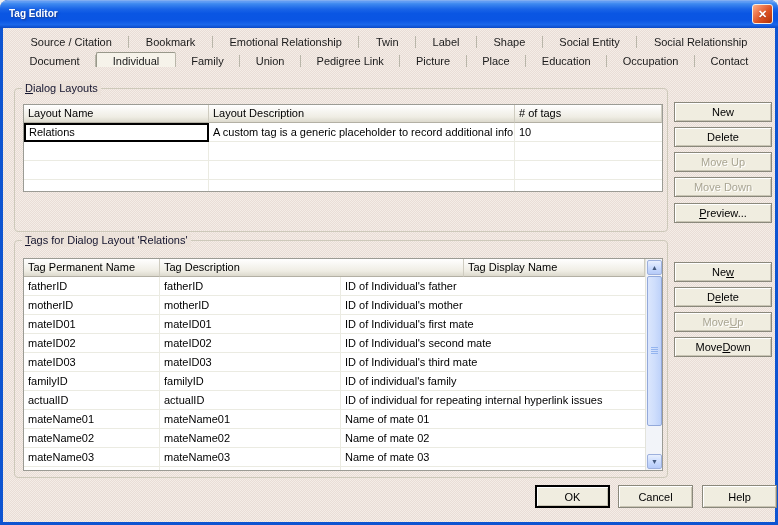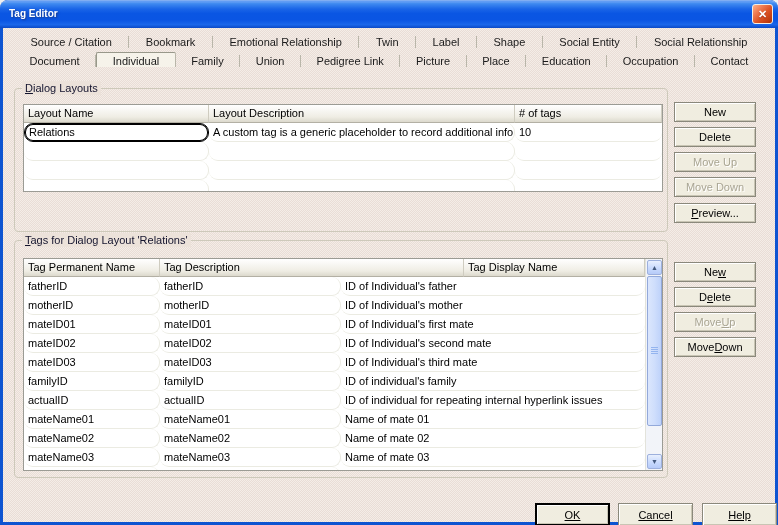--- a/index.html
+++ b/index.html
@@ -32,48 +32,48 @@
   
   .tbl{position:absolute;background:#fff;border:1px solid #9b9b94;overflow:hidden;}
   .t1{left:8px;top:15px;width:640px;height:88px;}
   .t2{left:8px;top:17px;width:640px;height:213px;}
   .tcontent{position:absolute;inset:0;}
   .t2 .tcontent{right:17px;}
   .trow{display:flex;height:19px;background:#fff;}
   .trow.thead{height:18px;}
   .tcell{padding:0 4px;line-height:19px;white-space:nowrap;overflow:hidden;border-right:1px solid #ebebe2;}
   .tcell:last-child{border-right:none;}
-  .trow:not(.thead) .tcell{border-bottom:1px solid #ebebe2;border-radius:9px;}
+  .trow:not(.thead) .tcell{border-bottom:1px solid #ebebe2;}
   .tcell.th{background:linear-gradient(180deg,#ffffff 0%,#efede4 70%,#dcd9cd 100%);
     border-right:1px solid #cfccc0;border-bottom:1px solid #b3b0a4;line-height:17px;}
   .t1 .c0{width:185px;} .t1 .c1{width:306px;} .t1 .c2{flex:1;}
   .t2 .c0{width:136px;} .t2 .c1{width:181px;} .t2 .c2{flex:1;}
   .editcell{border:1px solid #000 !important;box-shadow:inset 0 0 0 1px #000;line-height:16px;}
   
   .sbar{position:absolute;top:0;right:0;bottom:0;width:17px;background:#f2f4f9;border-left:1px solid #e3e3db;}
   .sbtn{position:absolute;left:1px;width:15px;height:15px;border:1px solid #9db0dd;border-radius:2px;
     background:linear-gradient(180deg,#e8effe 0%,#ccdcfd 50%,#b6cbf9 100%);display:flex;align-items:center;justify-content:center;}
   .sbtn.up{top:1px;} .sbtn.down{bottom:1px;}
   .arrow{font-size:7px;color:#44597e;line-height:1;}
   .sthumb{position:absolute;left:1px;top:17px;width:15px;height:150px;border:1px solid #93a9da;border-radius:2px;
     background:linear-gradient(90deg,#dbe6fd 0%,#cfdefc 50%,#bed2fa 100%);}
   .sthumb::after{content:"";position:absolute;left:3px;right:3px;top:50%;height:7px;margin-top:-4px;
     background:repeating-linear-gradient(180deg,#93b4ef 0 1px,transparent 1px 2px);}
   
   .cbtn{background:#f0ede0;border:1px solid #8a887b;box-shadow:inset 1px 1px 0 #ffffff,inset -1px -1px 0 #c9c5b4;
     display:flex;align-items:center;justify-content:center;white-space:nowrap;cursor:default;}
   .cbtn.disabled{color:#a9a593;text-shadow:1px 1px 0 #fff;}
   .cbtn.default{border:2px solid #000;}
-  .btncol{position:absolute;display:flex;flex-direction:column;gap:5px;width:82px;}
+  .btncol{position:absolute;display:flex;flex-direction:column;gap:5px;width:98px;}
   .btncol .cbtn{height:20px;}
   .btncol1{left:671px;top:74px;}
   .btncol1 .cbtn:last-child{margin-top:1px;}
   .btncol2{left:671px;top:234px;}
   
-  .fbtn{position:absolute;width:75px;height:23px;top:475px;text-decoration:underline;}
+  .fbtn{position:absolute;width:75px;height:23px;top:457px;}
   .fbtn.ok{left:532px;} .fbtn.cancel{left:615px;} .fbtn.help{left:699px;}
   u{text-decoration:underline;}
 </style>
 </head>
 <body>
 
 <div class="dialog">
 
   <div class="titlebar">
     <span class="title-text">Tag Editor</span>

